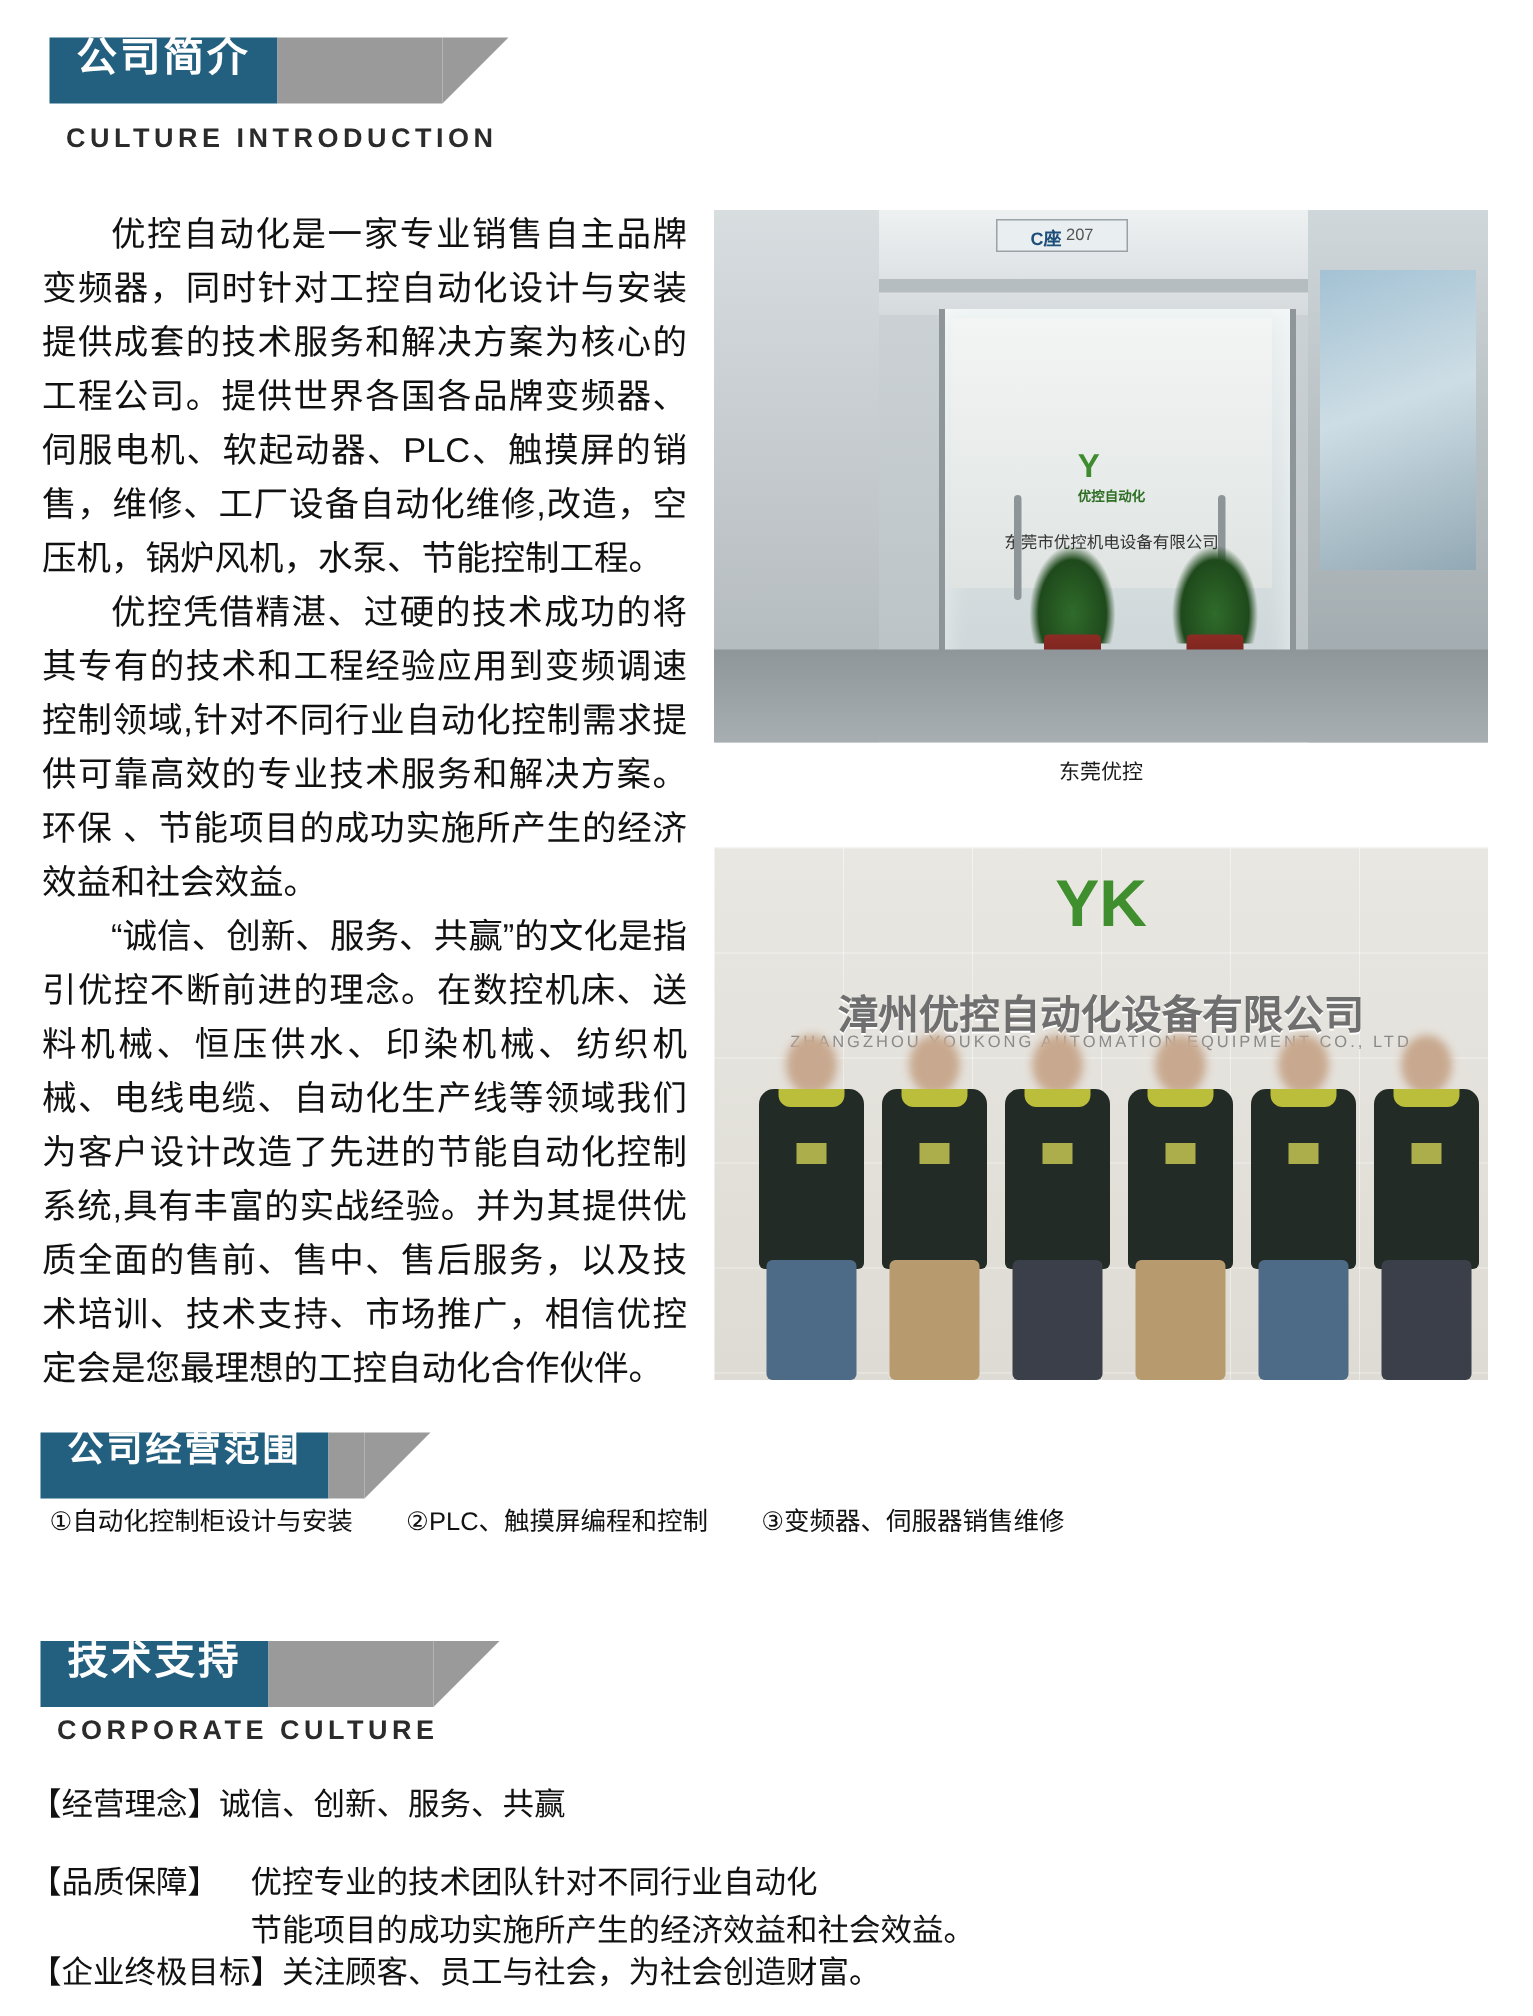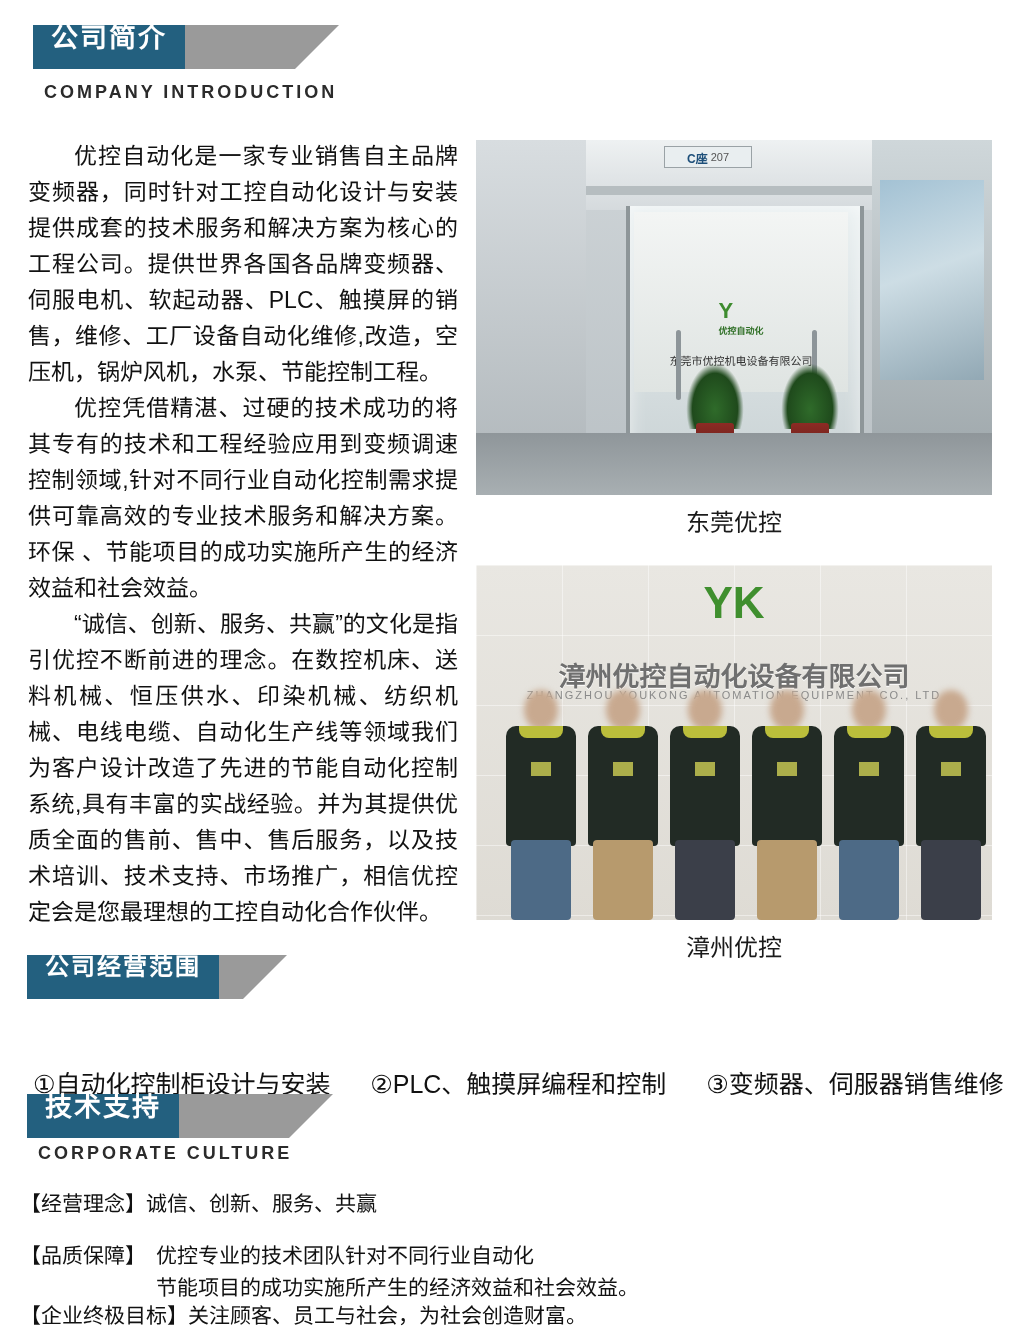--- a/index.html
+++ b/index.html
@@ -90,21 +90,21 @@
   #intro-text p {
     margin: 0;
     text-indent: 2em;
   }
 
   .photo-wrap {
     position: absolute;
   }
   .photo-caption {
     text-align: center;
-    font-size: 24px;
+    font-size: 14px;
     color: #1a1a1a;
     margin-top: 8px;
   }
 
   
   #photo-office {
     left: 476px;
     top: 140px;
     width: 516px;
   }
@@ -245,23 +245,23 @@
   
   #scope-banner {
     position: absolute;
     left: 27px;
     top: 955px;
     width: 300px;
   }
   #scope-line {
     position: absolute;
     left: 33px;
-    top: 1064px;
+    top: 1000px;
     width: 960px;
-    font-size: 25px;
+    font-size: 17px;
     color: #111;
     white-space: nowrap;
   }
   #scope-line .sep { display: inline-block; width: 26px; }
 
   
   #culture-banner {
     position: absolute;
     left: 27px;
     top: 1094px;
@@ -272,37 +272,37 @@
     left: 38px;
     top: 1143px;
   }
   .culture-row {
     position: absolute;
     font-size: 21px;
     color: #111;
     line-height: 32px;
   }
   #culture-row-1 { left: 20px; top: 1188px; }
-  #culture-row-2 { left: 20px; top: 1240px; display: flex; align-items: flex-start; }
+  #culture-row-2 { left: 20px; top: 1240px; display: flex; align-items: flex-start; gap: 11px; }
   #culture-row-2 .label { white-space: nowrap; }
   #culture-row-2 .value { margin-left: 10px; }
   #culture-row-3 { left: 20px; top: 1300px; }
   .bold-label { font-weight: 500; }
 </style>
 </head>
 <body>
 
 <div class="banner" id="company-intro-banner">
   <div class="blue">
     <span class="blue-title">公司简介</span>
   </div>
   <div class="grey"></div>
 </div>
 
-<div class="subtitle-en" id="company-intro-en">COMPANY INTRODUCTION</div>
+<div class="subtitle-en" id="company-intro-en">CULTURE INTRODUCTION</div>
 
 <div id="intro-text">
   <p>优控自动化是一家专业销售自主品牌变频器，同时针对工控自动化设计与安装提供成套的技术服务和解决方案为核心的工程公司。提供世界各国各品牌变频器、伺服电机、软起动器、PLC、触摸屏的销售，维修、工厂设备自动化维修,改造，空压机，锅炉风机，水泵、节能控制工程。</p>
   <p>优控凭借精湛、过硬的技术成功的将其专有的技术和工程经验应用到变频调速控制领域,针对不同行业自动化控制需求提供可靠高效的专业技术服务和解决方案。环保 、节能项目的成功实施所产生的经济效益和社会效益。</p>
   <p>“诚信、创新、服务、共赢”的文化是指引优控不断前进的理念。在数控机床、送料机械、恒压供水、印染机械、纺织机械、电线电缆、自动化生产线等领域我们为客户设计改造了先进的节能自动化控制系统,具有丰富的实战经验。并为其提供优质全面的售前、售中、售后服务，以及技术培训、技术支持、市场推广，相信优控定会是您最理想的工控自动化合作伙伴。</p>
 </div>
 
 <div class="photo-wrap" id="photo-office">
   <div class="frame">
     <div class="off-ceiling"></div>
@@ -380,21 +380,20 @@
         <div class="legs"></div>
       </div>
     <div class="person dark" style="left:438px;">
         <div class="head"></div>
         <div class="body"></div>
         <div class="collar"></div>
         <div class="badge"></div>
         <div class="legs"></div>
       </div>
   </div>
-  <div class="photo-caption">漳州优控</div>
 </div>
 
 <div class="banner small" id="scope-banner">
   <div class="blue">
     <span class="blue-title">公司经营范围</span>
   </div>
   <div class="grey" style="width:24px;"></div>
 </div>
 
 <div id="scope-line">

